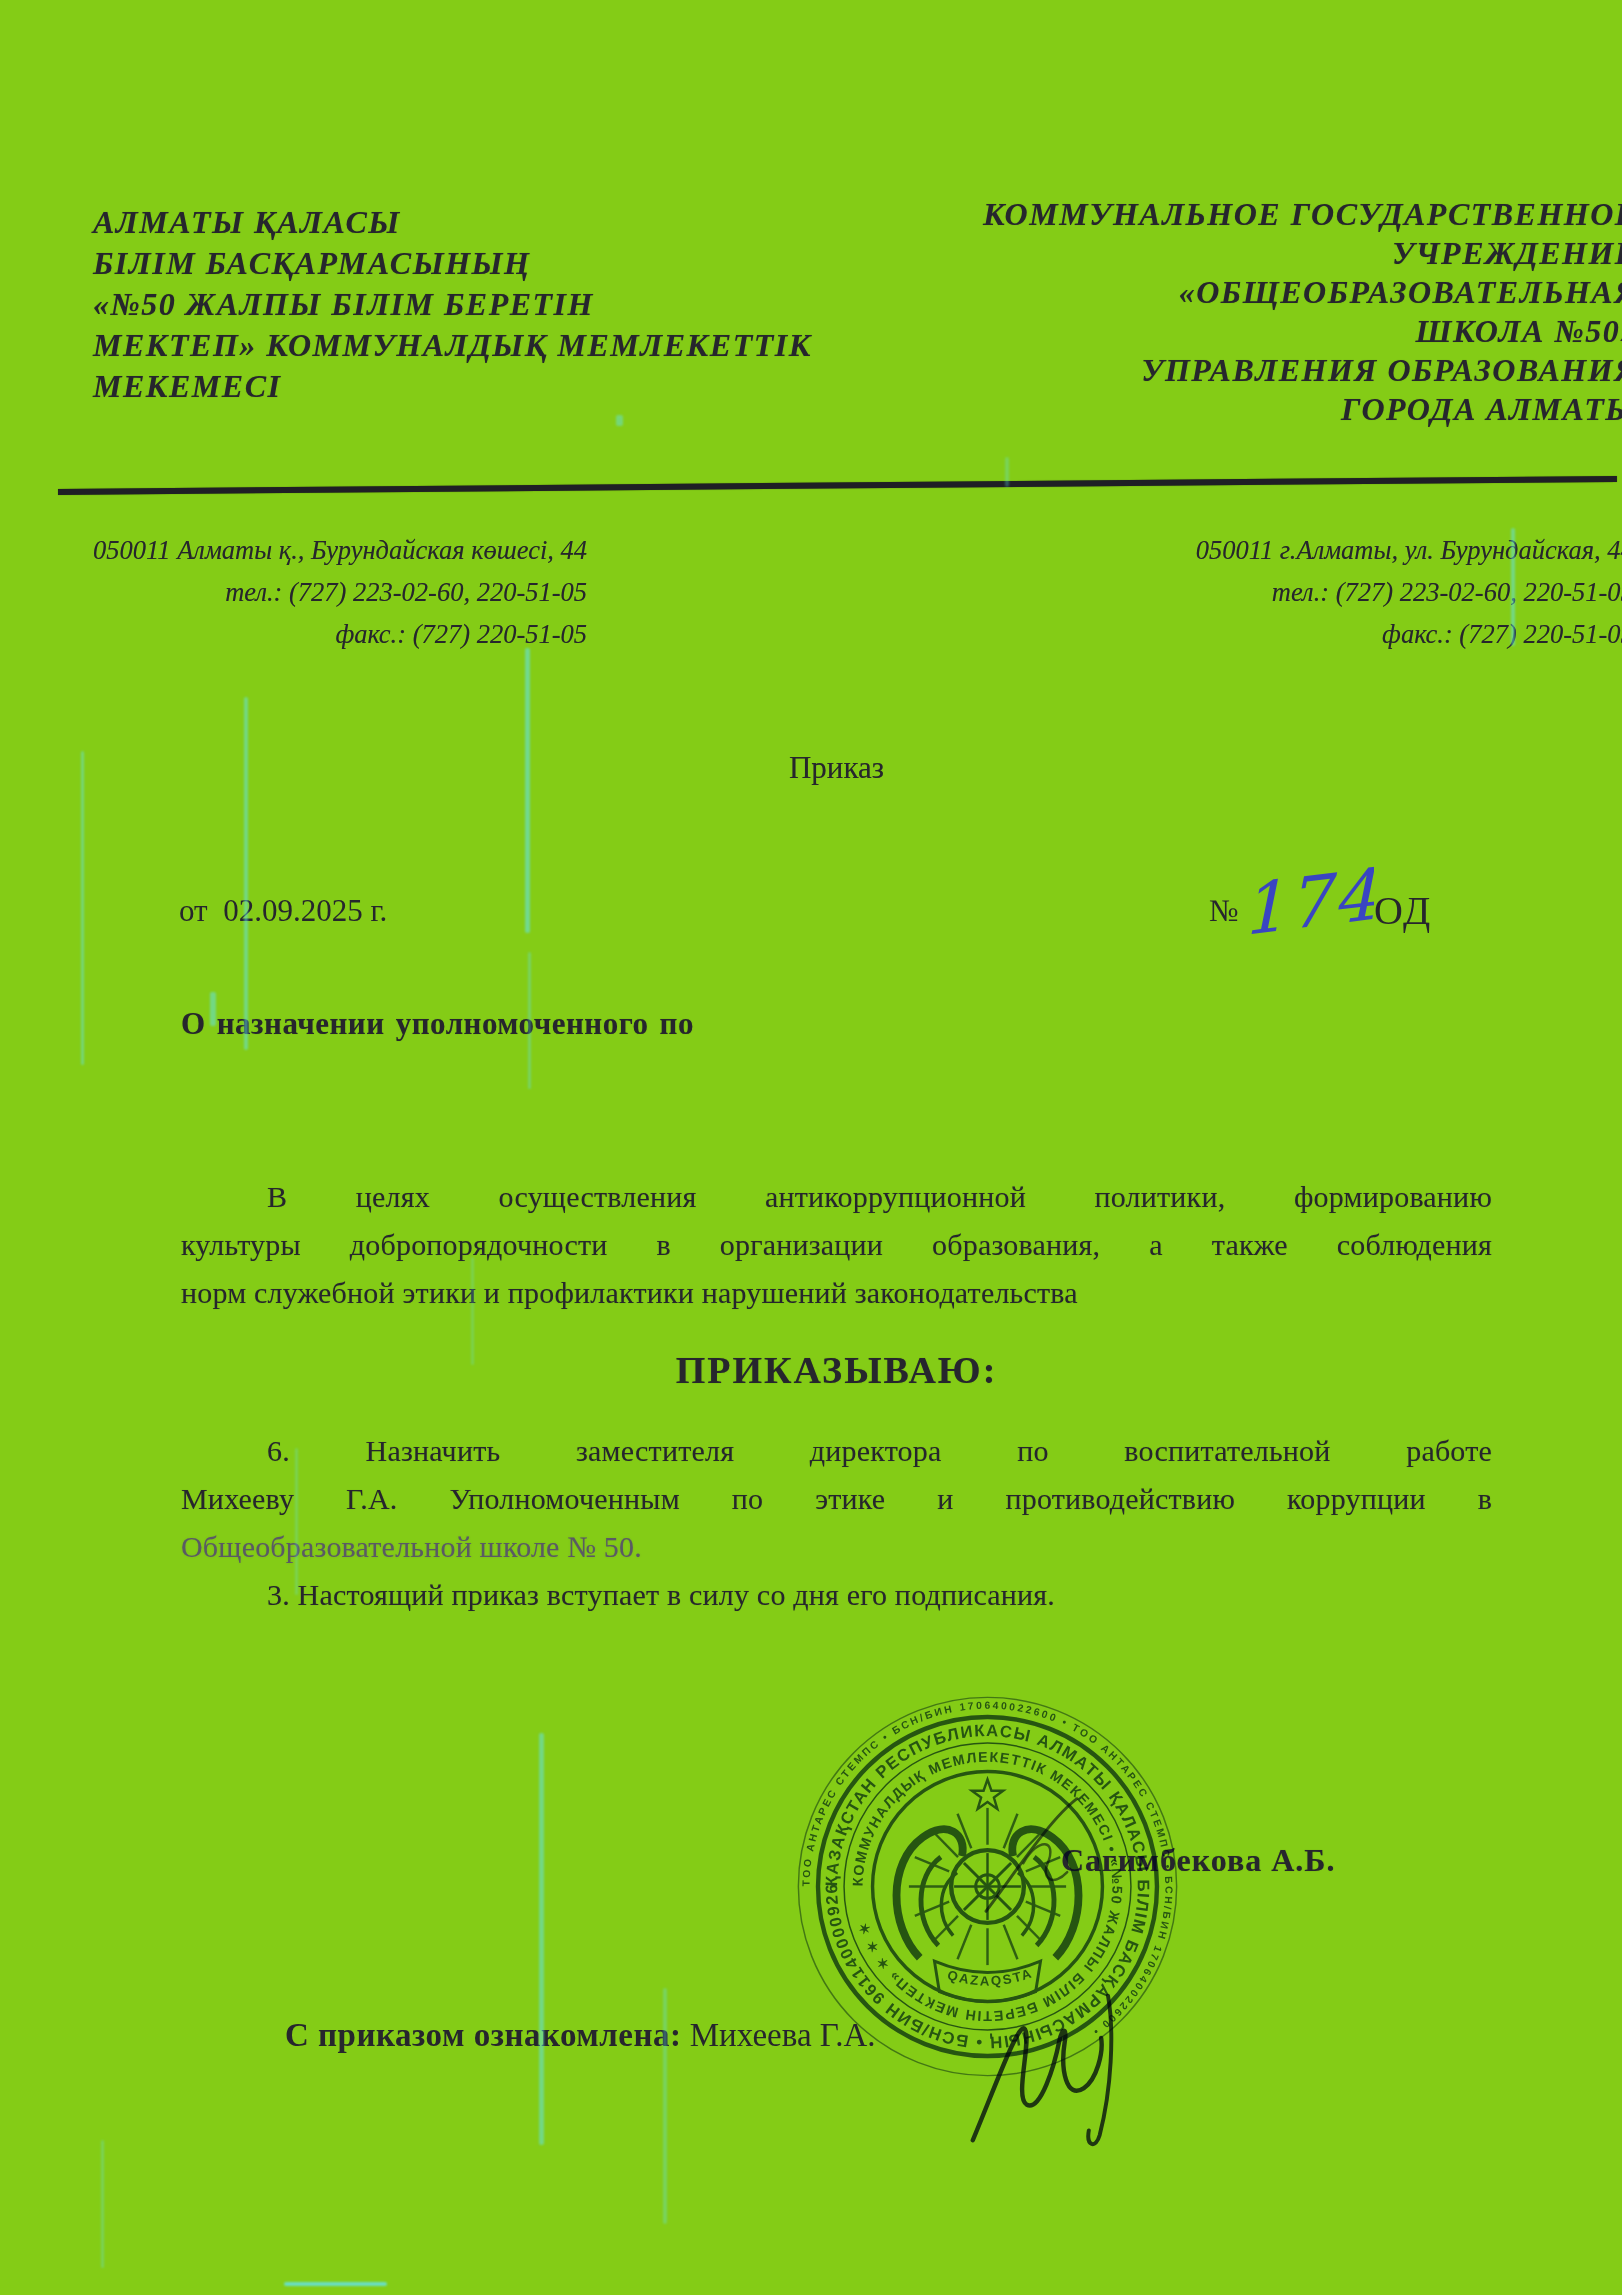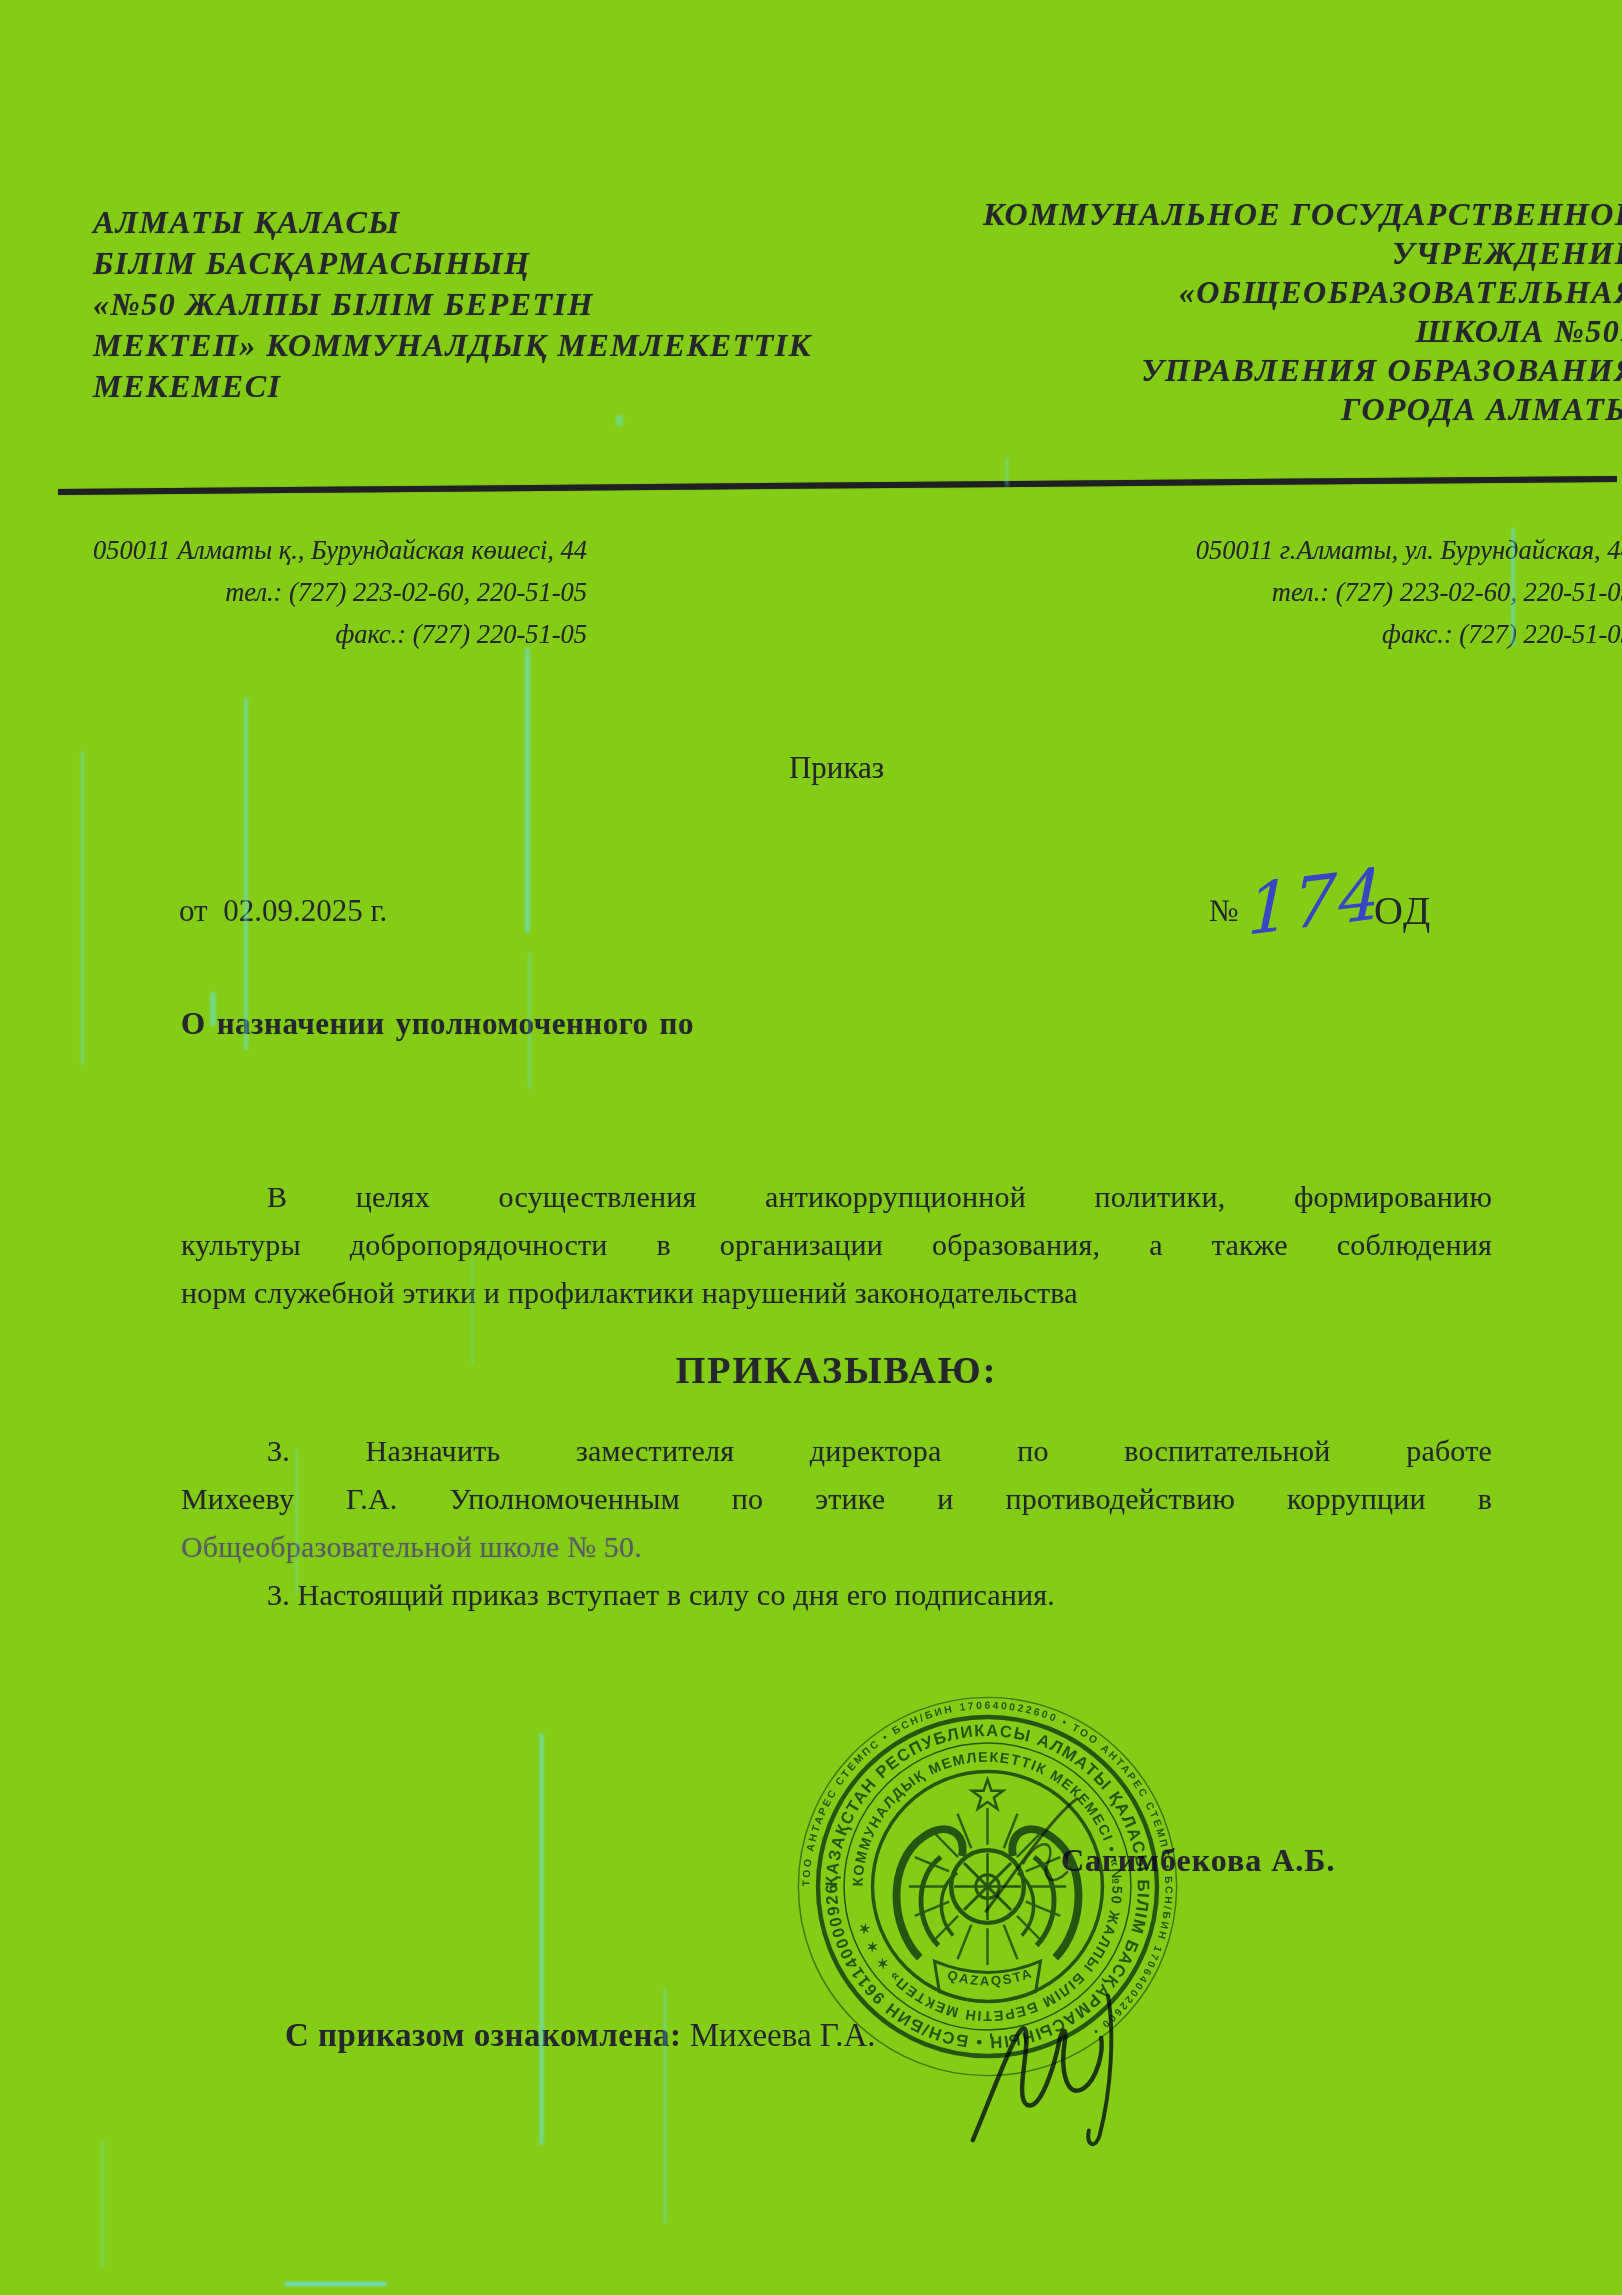--- a/index.html
+++ b/index.html
@@ -107,21 +107,21 @@
 
   <div class="preamble">
     <span class="bodyline jl ind">В целях осуществления антикоррупционной политики, формированию</span>
     <span class="bodyline jl">культуры добропорядочности в организации образования, а также соблюдения</span>
     <span class="bodyline pl">норм служебной этики и профилактики нарушений законодательства</span>
   </div>
 
   <div class="resolution">ПРИКАЗЫВАЮ:</div>
 
   <div class="items">
-    <span class="bodyline jl ind">3. Назначить заместителя директора по воспитательной работе</span>
+    <span class="bodyline jl ind">6. Назначить заместителя директора по воспитательной работе</span>
     <span class="bodyline jl">Михееву Г.А. Уполномоченным по этике и противодействию коррупции в</span>
     <span class="bodyline pl faint">Общеобразовательной школе № 50.</span>
     <span class="bodyline pl ind">3. Настоящий приказ вступает в силу со дня его подписания.</span>
   </div>
 
   <div class="sig-name">Сагимбекова А.Б.</div>
 
   <div class="ack"><b>С приказом ознакомлена:</b><span> Михеева Г.А.</span></div>
 
   <svg class="seal" viewBox="0 0 800 800" xmlns="http://www.w3.org/2000/svg">

